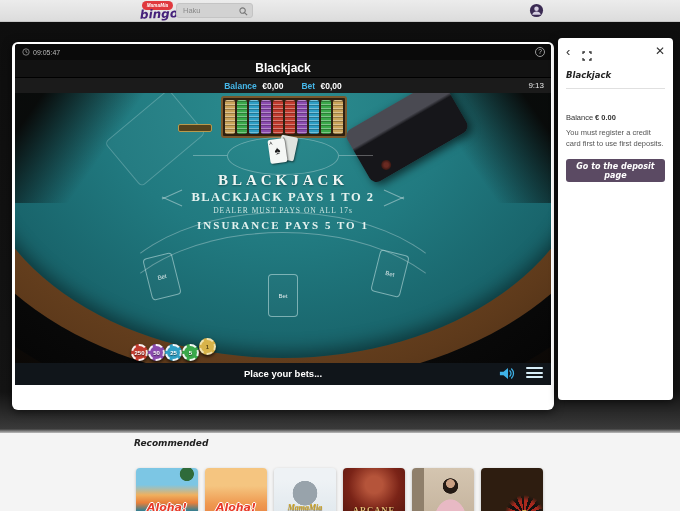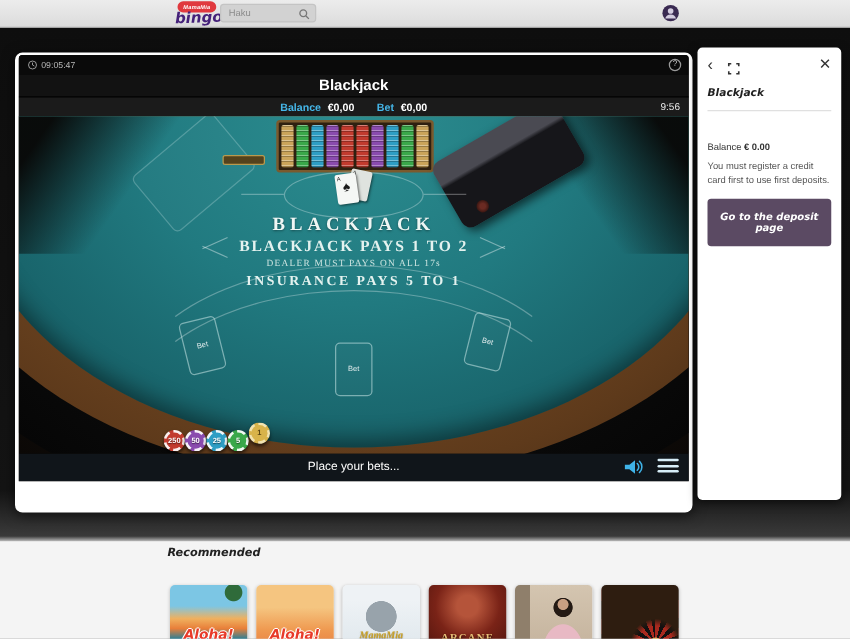--- a/index.html
+++ b/index.html
@@ -106,39 +106,39 @@
     color:#fff; font-size:6px; font-weight:bold; display:flex; align-items:center; justify-content:center;
     text-shadow:0 1px 1px rgba(0,0,0,.6); box-shadow:0 2px 3px rgba(0,0,0,.6); cursor:pointer; }
   .ch1 { left:116px; top:251px; background:#c23b2e; }
   .ch2 { left:133px; top:251px; background:#8a4bae; }
   .ch3 { left:150px; top:251px; background:#2e9ec4; }
   .ch4 { left:167px; top:251px; background:#3aa84a; }
   .ch5 { left:184px; top:245px; background:#d8b34a; color:#5c4712; text-shadow:none; border-color:#f2e3b0; }
 
   .gfooter { position:relative; height:22px; background:#10151a; }
   .gfooter .msg { position:absolute; left:0; width:100%; text-align:center; top:5px; color:#fff;
-    font-size:9.5px; font-weight:normal; }
+    font-size:9.5px; font-weight:bold; }
   .soundbtn { position:absolute; right:34px; top:3px; cursor:pointer; }
   .menubtn { position:absolute; right:8px; top:4px; width:17px; cursor:pointer; }
   .menubtn div { height:2px; background:#d7eef8; margin-bottom:2.5px; border-radius:1px; }
 
   
   .sidebar { position:absolute; left:558px; top:38px; width:115px; height:362px; background:#fff;
     border-radius:4px; box-shadow:0 2px 8px rgba(0,0,0,.5); z-index:10; padding:8px; }
   .sb-icons { position:relative; height:16px; }
   .sb-back { position:absolute; left:0; top:0; font-size:13px; line-height:11px; color:#333; cursor:pointer; }
   .sb-expand { position:absolute; left:16px; top:1px; cursor:pointer; }
   .sb-close { position:absolute; right:0; top:0; font-size:12px; line-height:11px; color:#333; cursor:pointer; }
   .sb-title { margin-top:8px; font-size:8.5px; font-weight:bold; font-style:italic; color:#222;
     font-family:"DejaVu Sans",sans-serif; }
   .sb-div { border-top:1px solid #e0e0e0; margin:8px 0 7px; }
   .sb-bal { font-size:7.5px; color:#333;margin-top:24px; }
   .sb-bal b { margin-left:2px; }
   .sb-notice { margin-top:6px; font-size:7.5px; color:#555; line-height:1.4; }
-  .sb-btn { margin-top:10px; width:100%; height:38px; background:#5b4a63; border:none; border-radius:3px;
+  .sb-btn { margin-top:10px; width:100%; height:23px; background:#5b4a63; border:none; border-radius:3px;
     color:#fff; font-size:8px; font-weight:bold; font-style:italic; cursor:pointer;
     font-family:"DejaVu Sans",sans-serif; }
 
   
   .rec-title { position:absolute; left:134px; top:438px; font-size:9px; font-weight:bold; font-style:italic;
     color:#222; font-family:"DejaVu Sans",sans-serif; }
   .tiles { position:absolute; left:136px; top:468px; display:flex; gap:7px; }
   .tile { position:relative; width:62px; height:60px; border-radius:4px; overflow:hidden;
     box-shadow:0 1px 3px rgba(0,0,0,.25); cursor:pointer; }
   .gt { position:absolute; left:0; right:0; text-align:center; }
@@ -214,21 +214,21 @@
 
       <div class="statsbar">
         <span>
           <span class="lab">Balance</span>
           <span class="val">€0,00</span>
         </span>
         <span>
           <span class="lab">Bet</span>
           <span class="val">€0,00</span>
         </span>
-        <span class="sess">9:56</span>
+        <span class="sess">9:13</span>
       </div>
 
       <div class="table">
         <div class="rail r1"></div>
         <div class="rail r2"></div>
         <div class="rail r3"></div>
         <div class="corner cl"></div>
         <div class="corner cr"></div>
 
         <div class="discard"></div>

